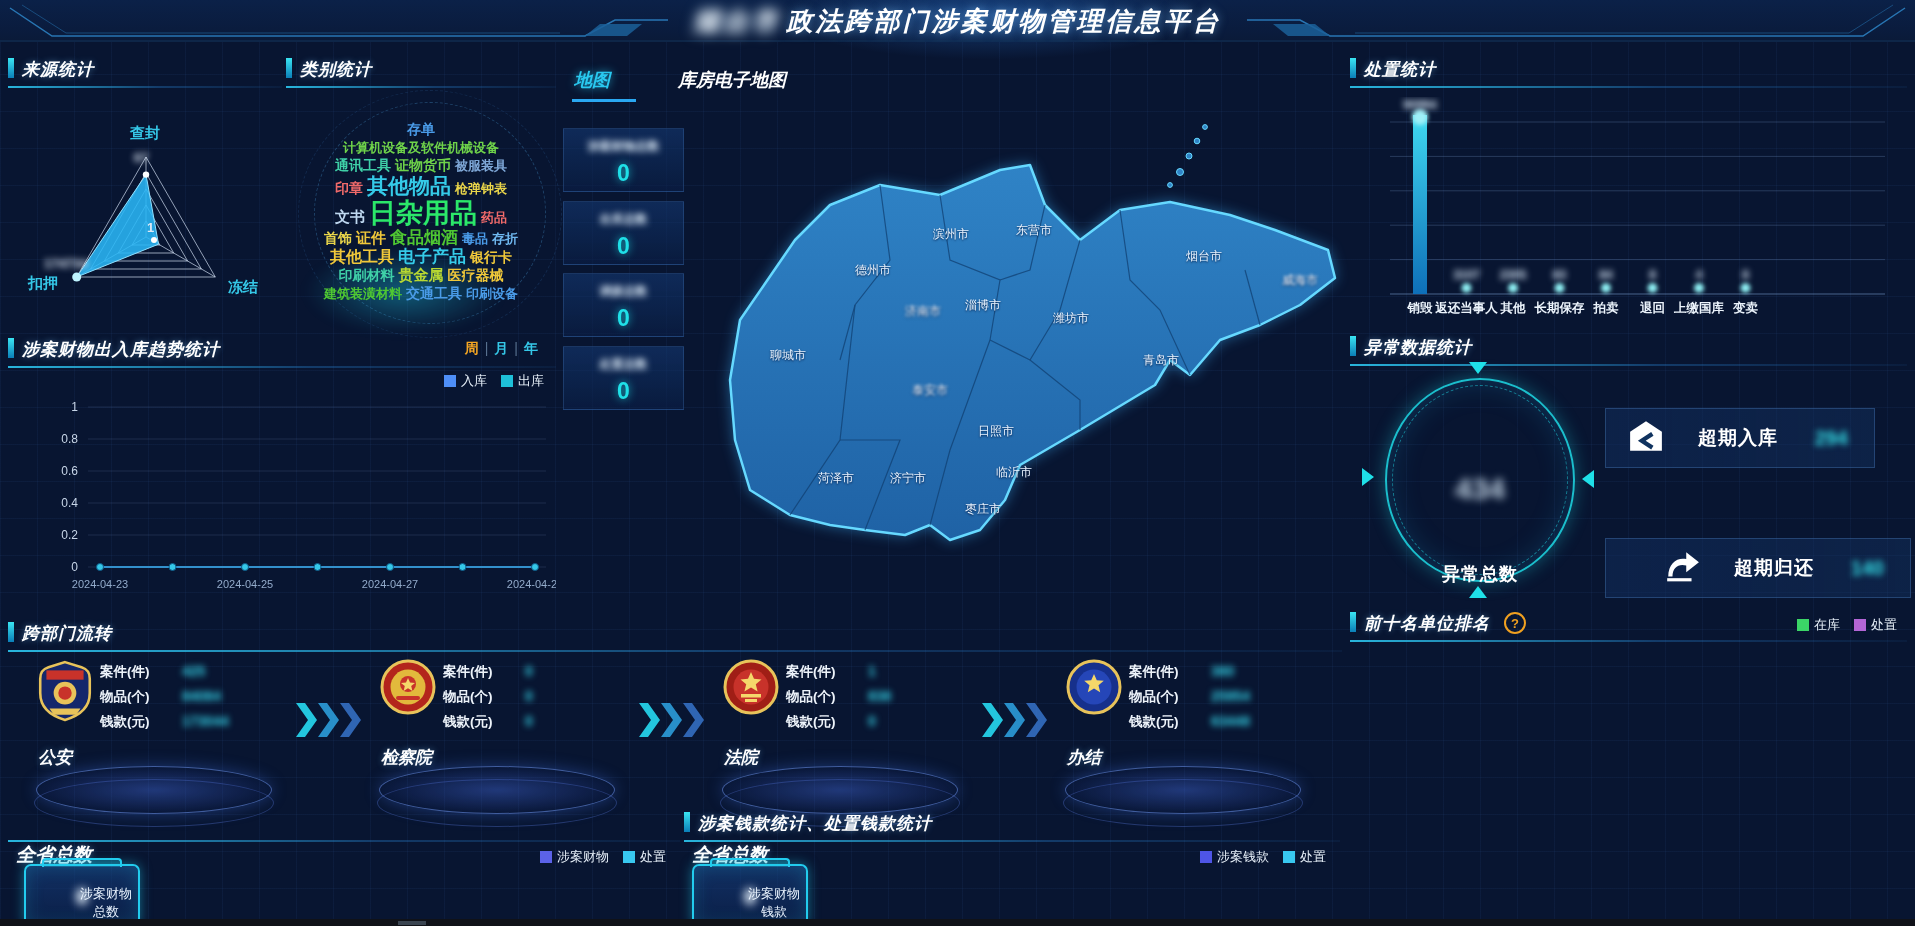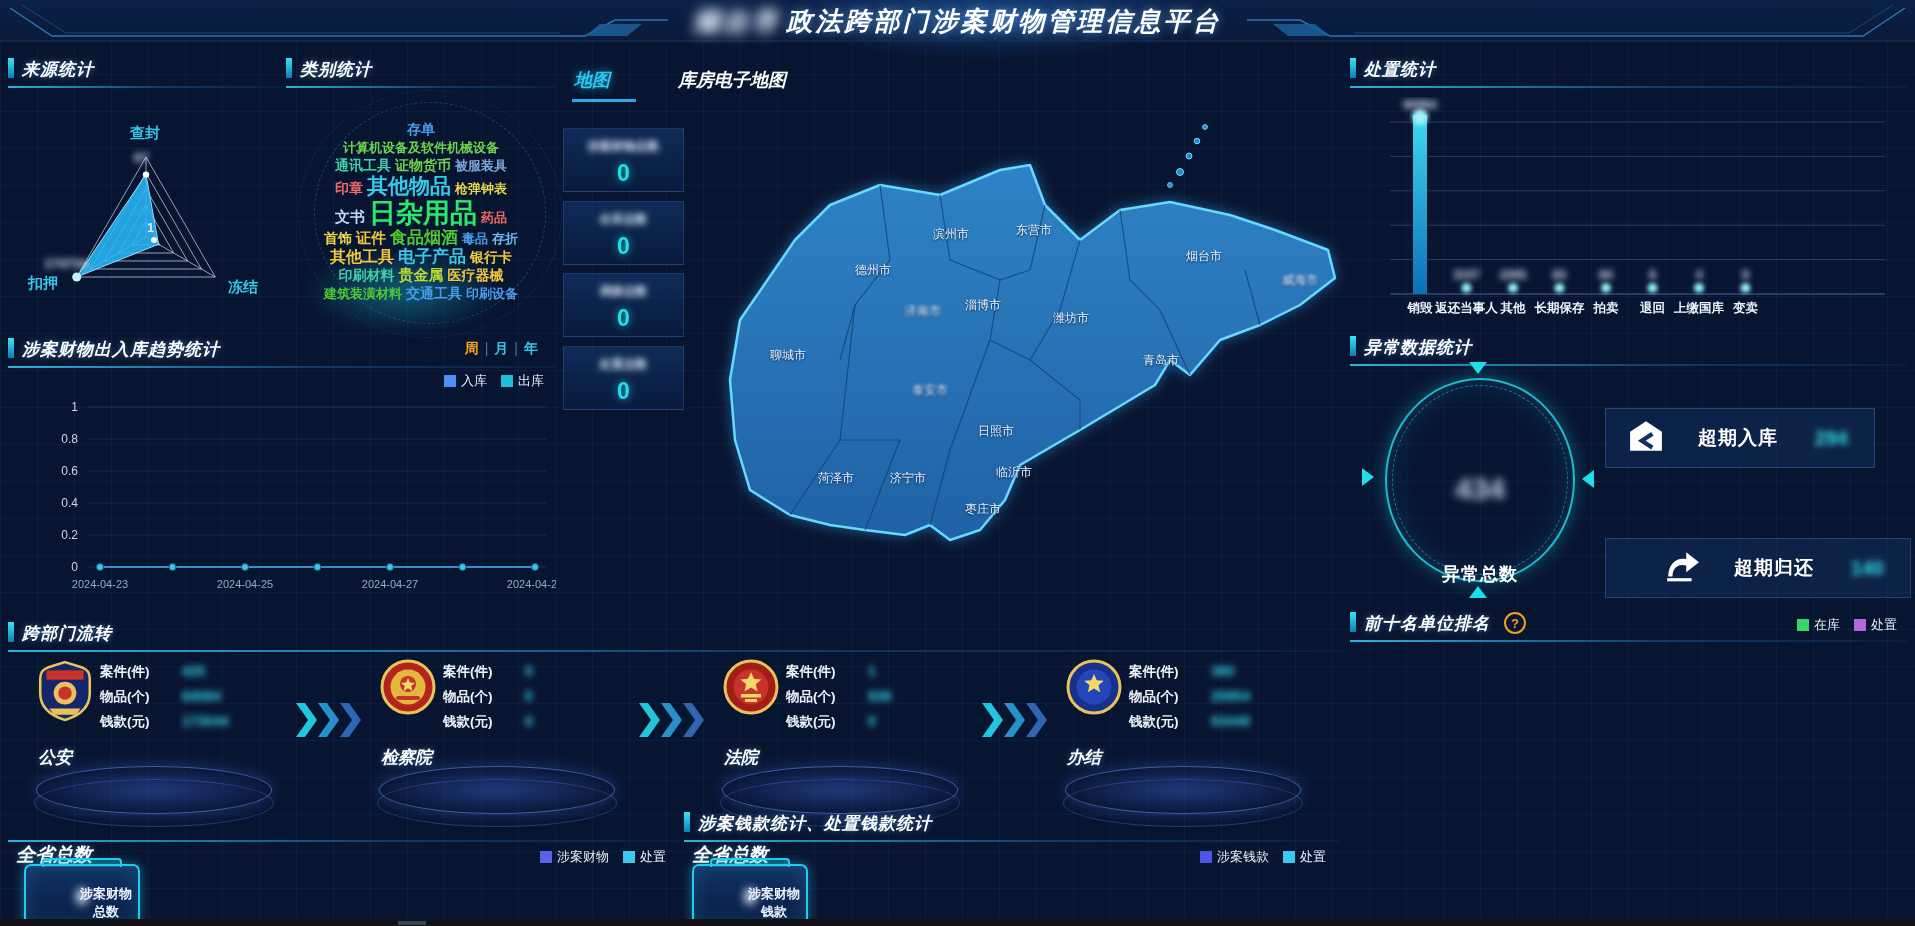--- a/index.html
+++ b/index.html
@@ -133,21 +133,21 @@
   .bcard{position:absolute;width:112px;height:58px;
     background:linear-gradient(180deg,rgba(25,70,140,.55),rgba(12,35,80,.7));
     border:2px solid #22CCEE;border-bottom:none;border-radius:7px 7px 0 0;
     box-shadow:0 0 12px rgba(31,200,232,.5), inset 0 0 18px rgba(31,200,232,.22);}
   .bcard::before{content:'';position:absolute;left:16px;right:16px;top:-8px;height:7px;
     background:rgba(31,200,232,.28);border:2px solid #22CCEE;border-bottom:none;
     border-radius:4px 4px 0 0;}
   .bdot{position:absolute;top:22px;left:50%;transform:translateX(-50%);width:11px;height:17px;
     background:#E8F4FF;border-radius:50%;filter:blur(5px);}
   .bclabel{position:absolute;left:0;right:0;bottom:3px;text-align:center;font-size:13px;
-    font-weight:bold;color:#EAF4FF;padding-left:48px;}
+    font-weight:normal;color:#EAF4FF;padding-left:48px;}
   .bstrip{position:absolute;left:0;top:919px;width:1915px;height:7px;background:#101218;}
   .bstrip .seg{position:absolute;left:398px;top:2px;width:28px;height:4px;background:#3A4450;}
 </style>
 </head>
 <body>
 
 <div class="header">
   <div class="glowc"></div>
   <svg width="1915" height="42" style="position:absolute;left:0;top:0">
     <path d="M10,8 L52,36 L585,36 L615,20 L668,20" stroke="#2E86C8" stroke-width="1.5" fill="none" opacity="0.85"></path>

